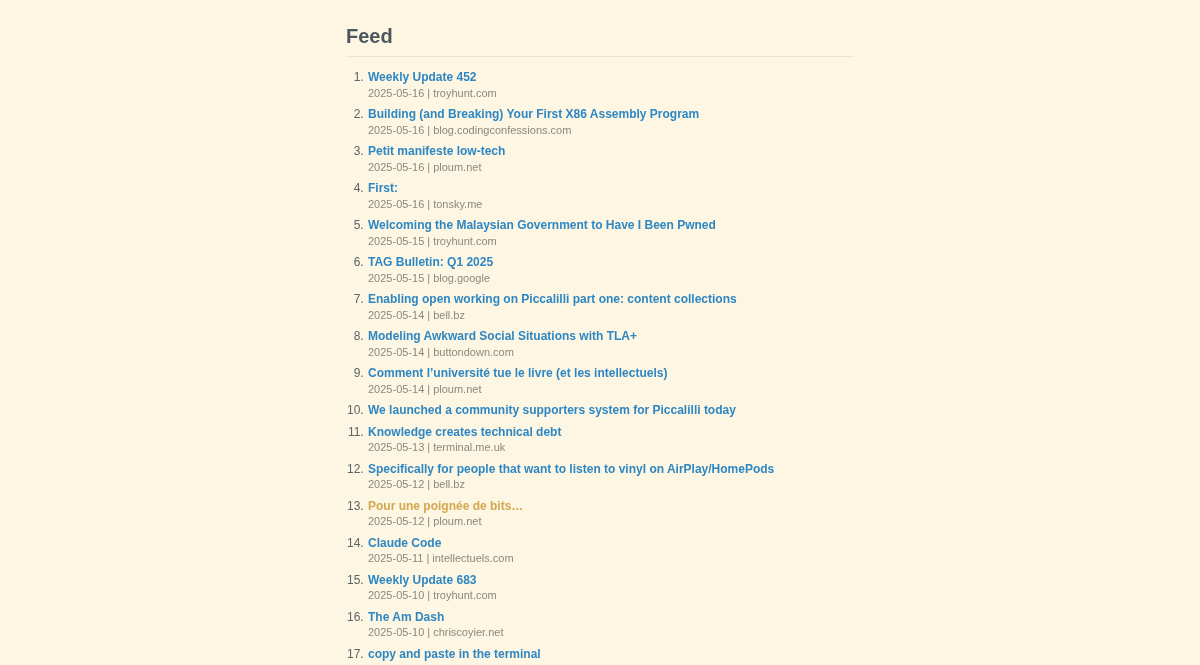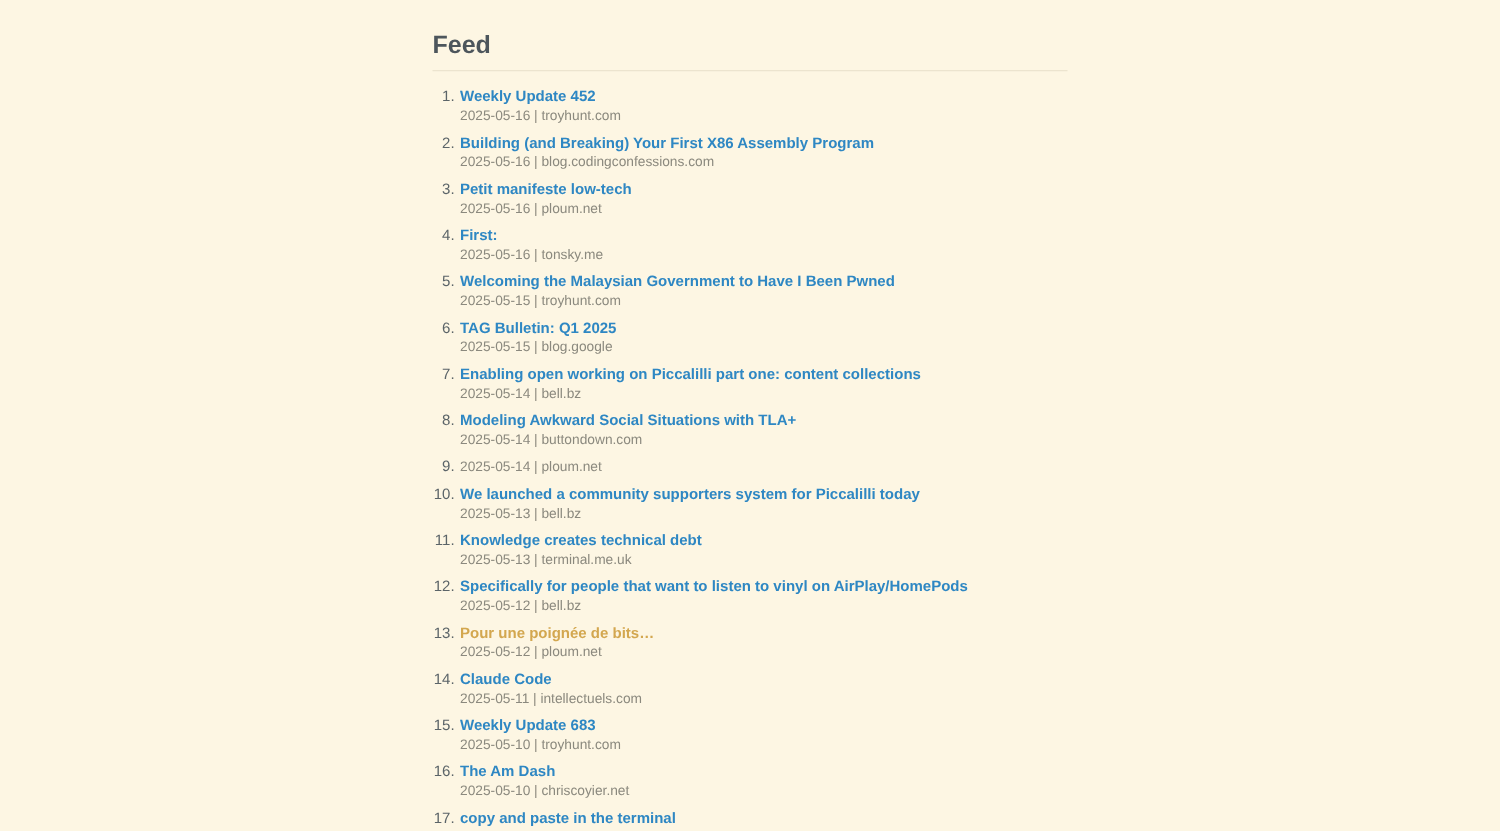--- a/index.html
+++ b/index.html
@@ -131,30 +131,28 @@
   </li>
 
   <li class="feed-item">
     <a class="item-title">Modeling Awkward Social Situations with TLA+</a>
     <div class="item-meta">
       <span>2025-05-14</span><span class="sep">|</span><span>buttondown.com</span>
     </div>
   </li>
 
   <li class="feed-item">
+    <a class="item-title">Comment l’université tue le livre (et les intellectuels)</a>
     <div class="item-meta">
       <span>2025-05-14</span><span class="sep">|</span><span>ploum.net</span>
     </div>
   </li>
 
   <li class="feed-item">
     <a class="item-title">We launched a community supporters system for Piccalilli today</a>
-    <div class="item-meta">
-      <span>2025-05-13</span><span class="sep">|</span><span>bell.bz</span>
-    </div>
   </li>
 
   <li class="feed-item">
     <a class="item-title">Knowledge creates technical debt</a>
     <div class="item-meta">
       <span>2025-05-13</span><span class="sep">|</span><span>terminal.me.uk</span>
     </div>
   </li>
 
   <li class="feed-item">

